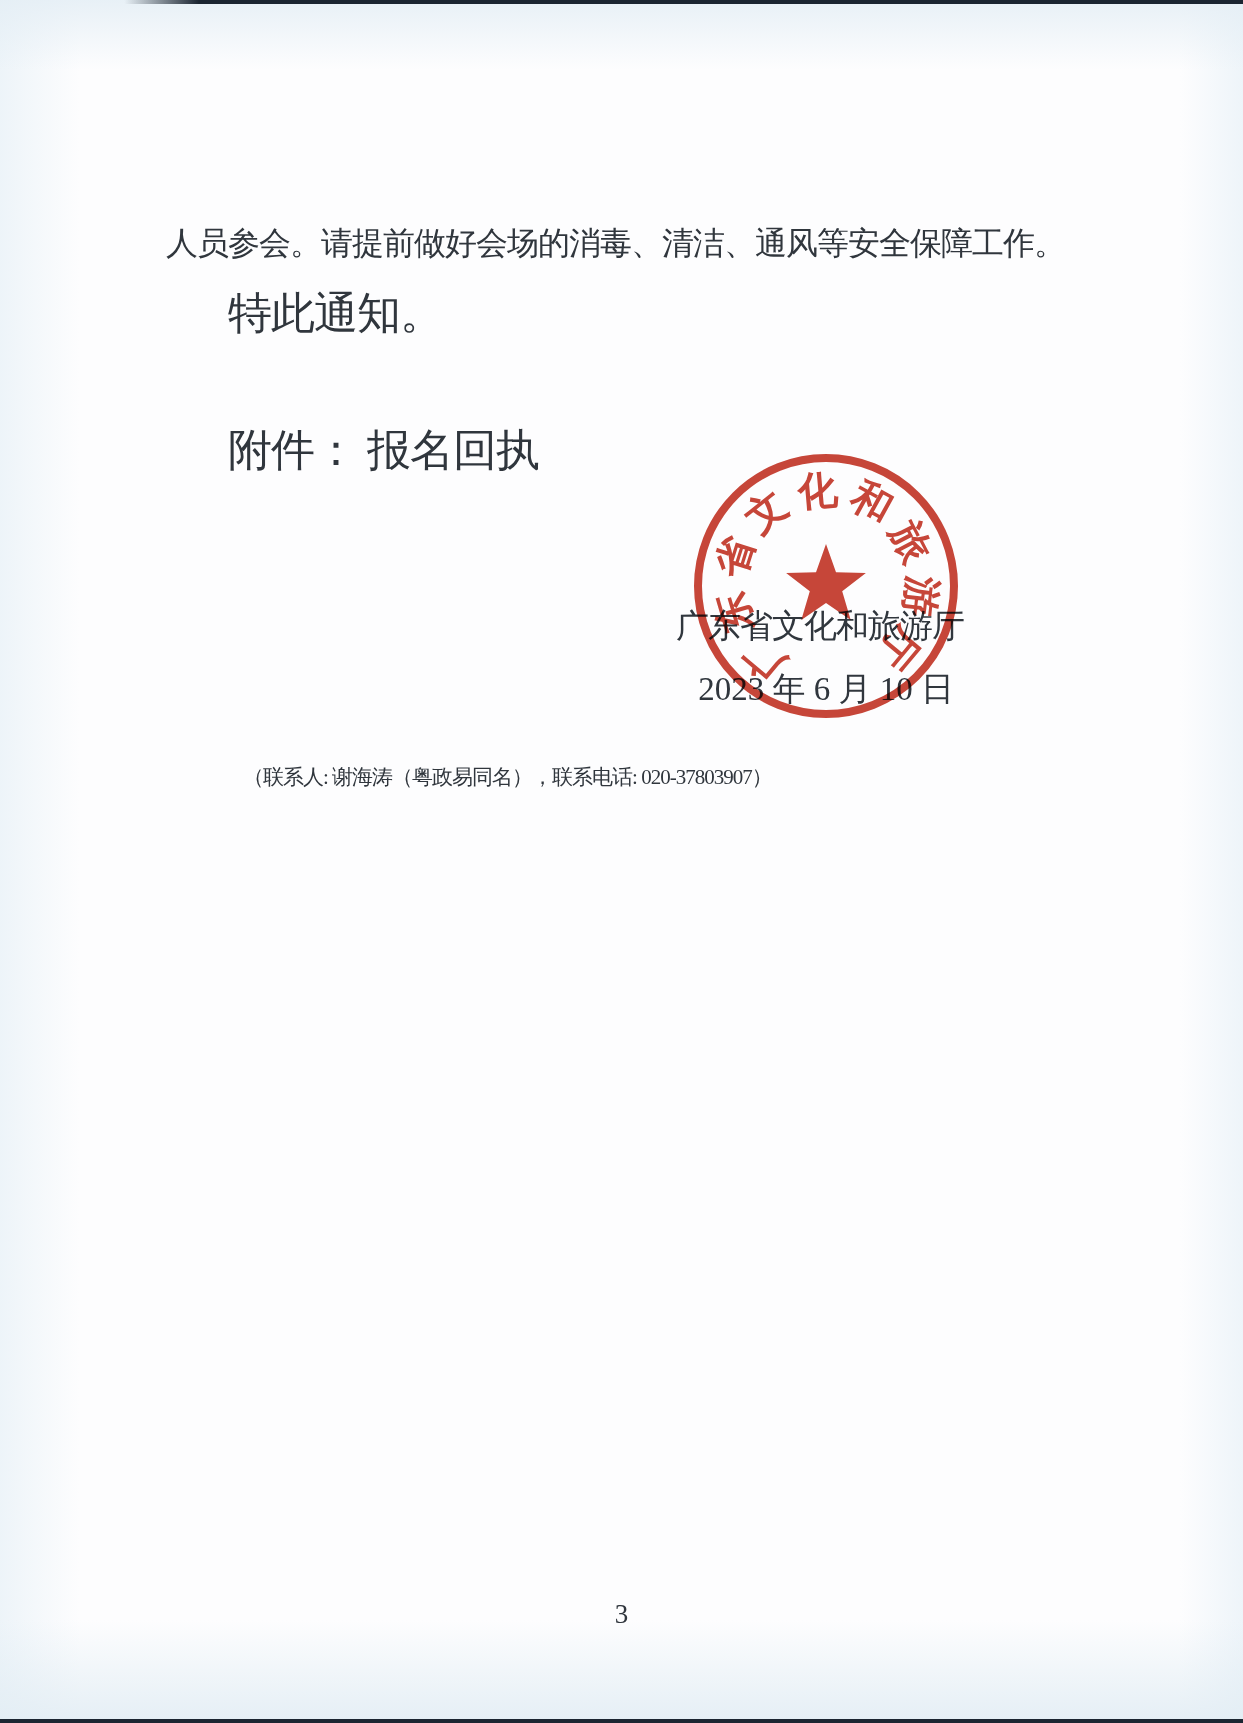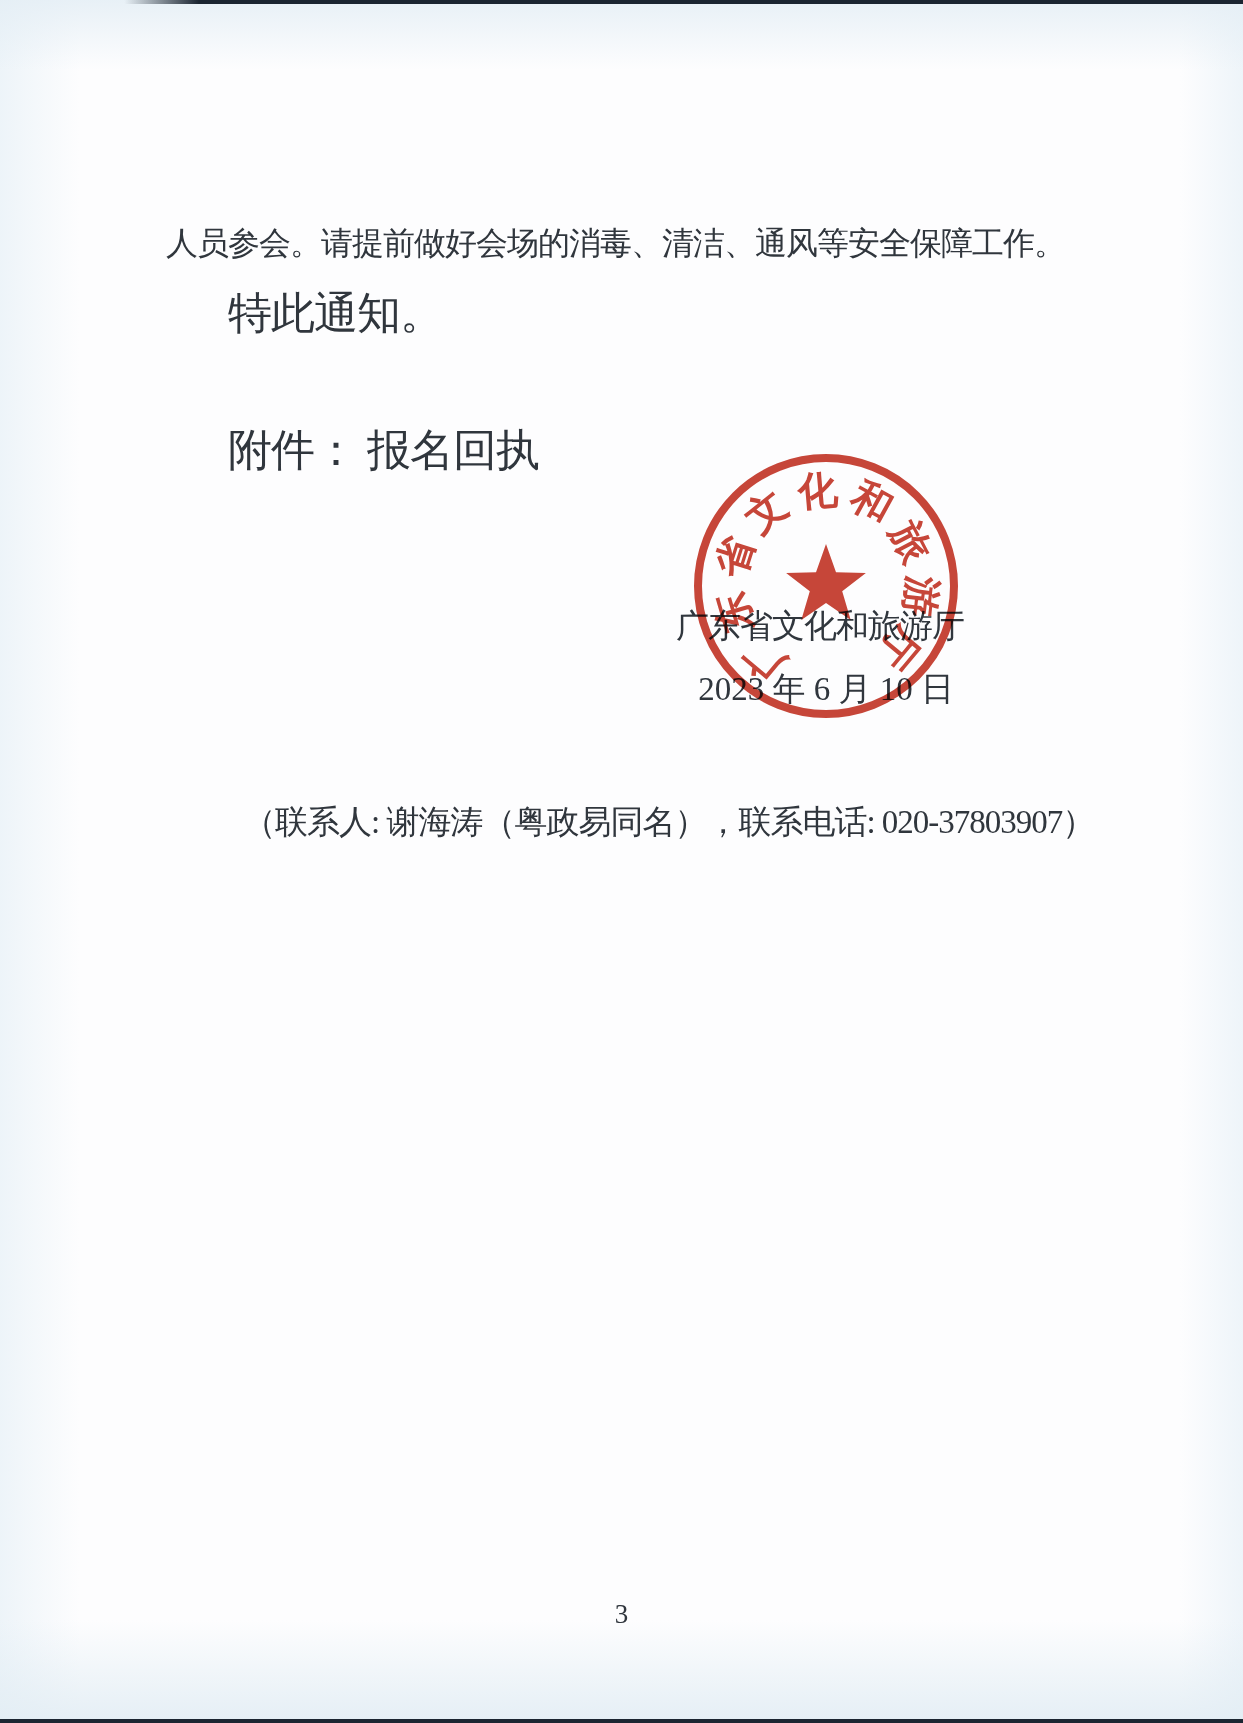--- a/index.html
+++ b/index.html
@@ -37,21 +37,21 @@
   .body-line2{left:228px;top:292px;font-size:44px;}
   .attachment{left:228px;top:417px;font-size:44px;margin-top:12px;}
   .org-line{
     left:676px;top:610px;width:300px;
     font-size:33px;text-align:left;letter-spacing:-1px;
   }
   .date-line{
     left:676px;top:673px;width:300px;
     font-size:33px;text-align:center;letter-spacing:0;
   }
-  .contact-line{left:243px;top:806px;font-size:33px;}
+  .contact-line{left:243px;top:767px;font-size:21px;}
   .page-number{
     left:0;top:1601px;width:1243px;
     font-size:27px;text-align:center;letter-spacing:0;
   }
   .seal{
     position:absolute;left:676px;top:436px;width:300px;height:300px;
     mix-blend-mode:multiply;
     opacity:.94;
     pointer-events:none;
   }

